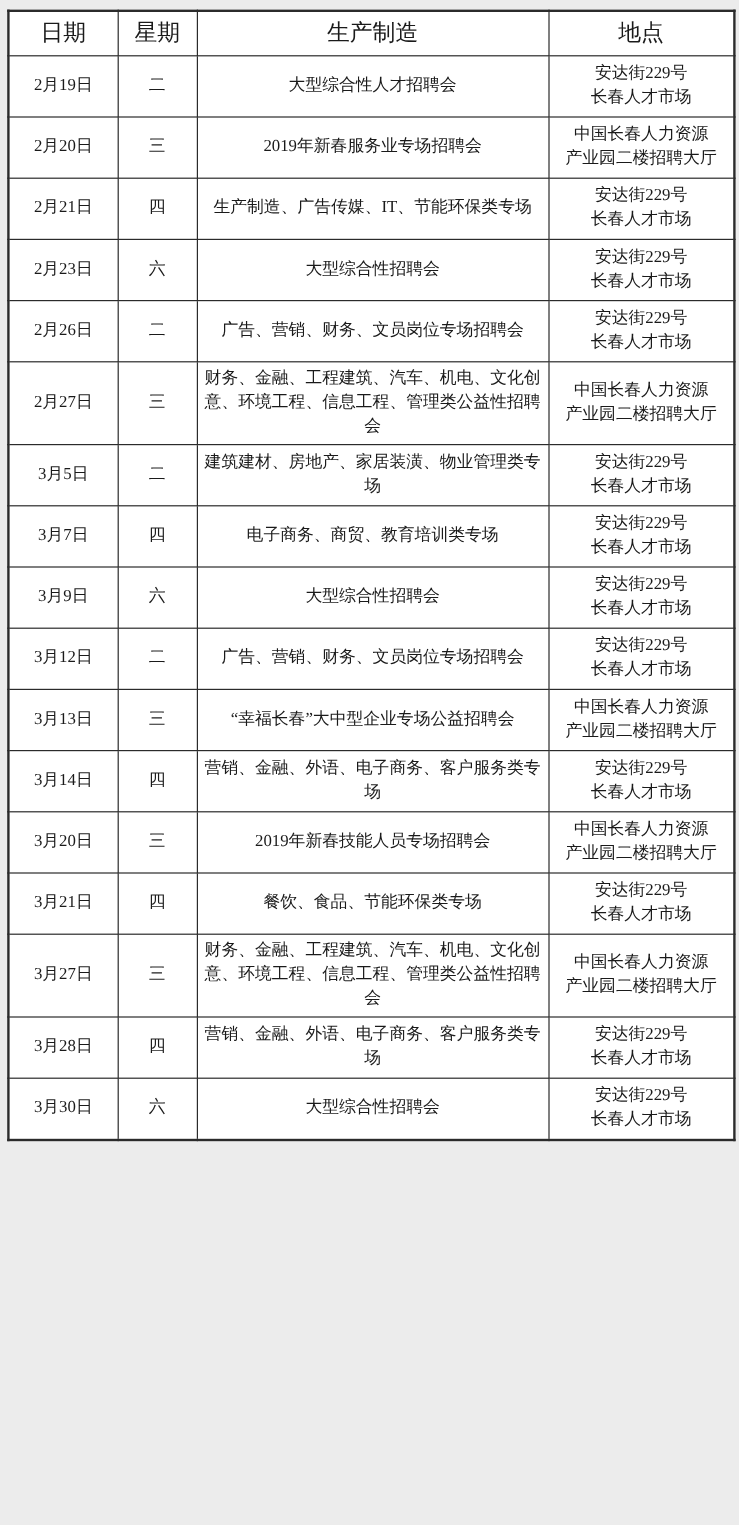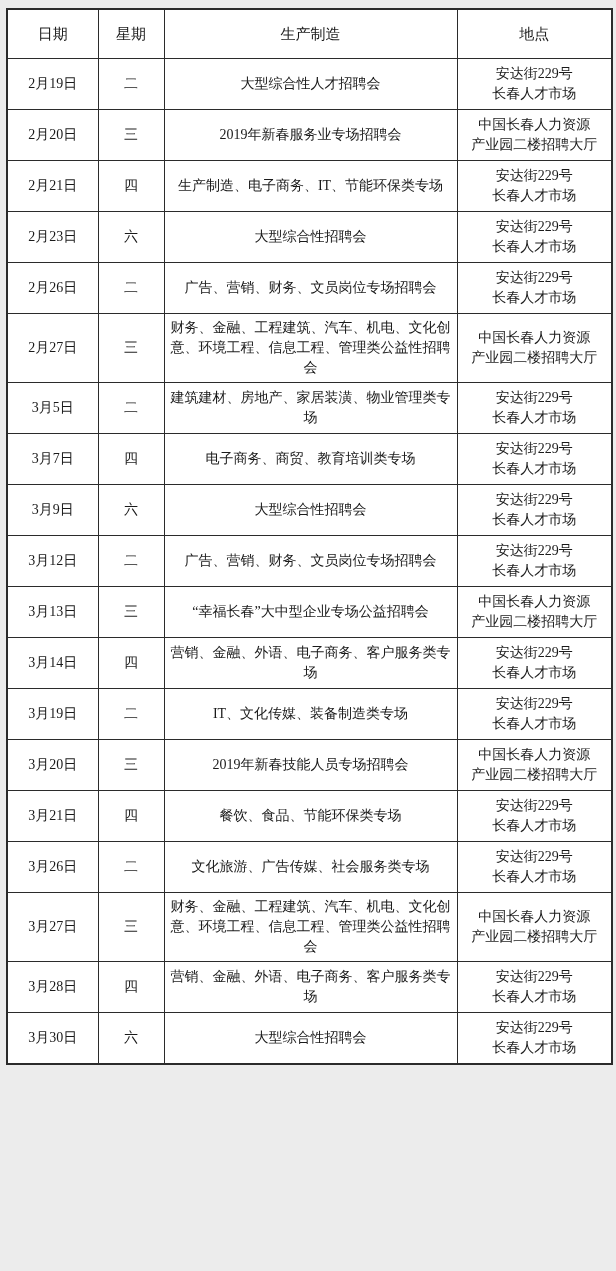--- a/index.html
+++ b/index.html
@@ -36,22 +36,22 @@
     font-size: 14px;
     font-weight: normal;
     line-height: 20px;
     padding: 4px 2px;
     overflow: hidden;
   }
   table.schedule thead tr {
     height: 30px;
   }
   table.schedule thead th {
-    font-size: 15px;
-    padding: 14px;
+    font-size: 19px;
+    padding: 8px;
   }
   table.schedule tbody tr {
     height: 51px;
   }
   .col-date   { width: 91px;  }
   .col-week   { width: 66px;  }
   .col-name   { width: 293px; }
   .col-place  { width: 155px; }
   td.cell-location {
     white-space: pre-line;
@@ -90,21 +90,21 @@
     <td class="cell-date">2月20日</td>
     <td class="cell-weekday">三</td>
     <td class="cell-name">2019年新春服务业专场招聘会</td>
     <td class="cell-location">中国长春人力资源
 产业园二楼招聘大厅</td>
   </tr>
 
   <tr>
     <td class="cell-date">2月21日</td>
     <td class="cell-weekday">四</td>
-    <td class="cell-name">生产制造、电子商务、IT、节能环保类专场</td>
+    <td class="cell-name">生产制造、广告传媒、IT、节能环保类专场</td>
     <td class="cell-location">安达街229号
 长春人才市场</td>
   </tr>
 
   <tr>
     <td class="cell-date">2月23日</td>
     <td class="cell-weekday">六</td>
     <td class="cell-name">大型综合性招聘会</td>
     <td class="cell-location">安达街229号
 长春人才市场</td>
@@ -171,51 +171,37 @@
 
   <tr>
     <td class="cell-date">3月14日</td>
     <td class="cell-weekday">四</td>
     <td class="cell-name">营销、金融、外语、电子商务、客户服务类专场</td>
     <td class="cell-location">安达街229号
 长春人才市场</td>
   </tr>
 
 
-  <tr>
-    <td class="cell-date">3月19日</td>
-    <td class="cell-weekday">二</td>
-    <td class="cell-name">IT、文化传媒、装备制造类专场</td>
-    <td class="cell-location">安达街229号
-长春人才市场</td>
-  </tr>
 
   <tr>
     <td class="cell-date">3月20日</td>
     <td class="cell-weekday">三</td>
     <td class="cell-name">2019年新春技能人员专场招聘会</td>
     <td class="cell-location">中国长春人力资源
 产业园二楼招聘大厅</td>
   </tr>
 
   <tr>
     <td class="cell-date">3月21日</td>
     <td class="cell-weekday">四</td>
     <td class="cell-name">餐饮、食品、节能环保类专场</td>
     <td class="cell-location">安达街229号
 长春人才市场</td>
   </tr>
 
-  <tr>
-    <td class="cell-date">3月26日</td>
-    <td class="cell-weekday">二</td>
-    <td class="cell-name">文化旅游、广告传媒、社会服务类专场</td>
-    <td class="cell-location">安达街229号
-长春人才市场</td>
-  </tr>
 
   <tr>
     <td class="cell-date">3月27日</td>
     <td class="cell-weekday">三</td>
     <td class="cell-name">财务、金融、工程建筑、汽车、机电、文化创意、环境工程、信息工程、管理类公益性招聘会</td>
     <td class="cell-location">中国长春人力资源
 产业园二楼招聘大厅</td>
   </tr>
 
   <tr>

